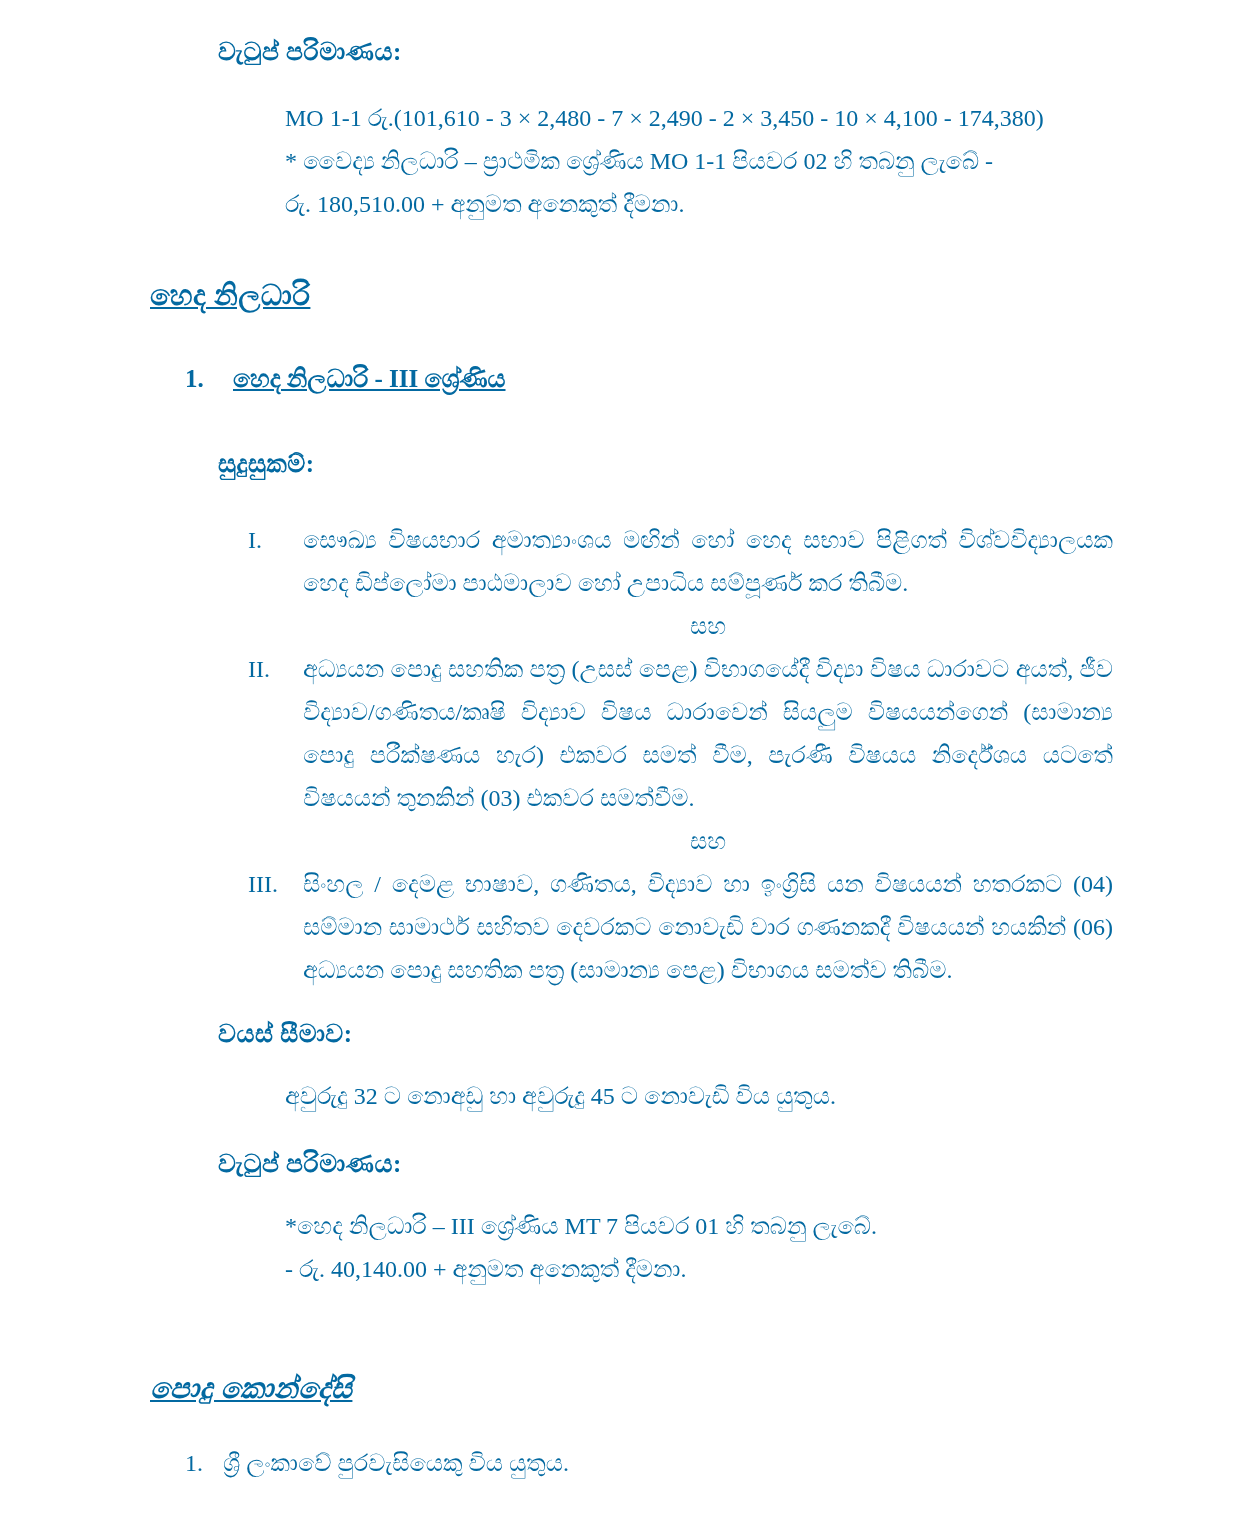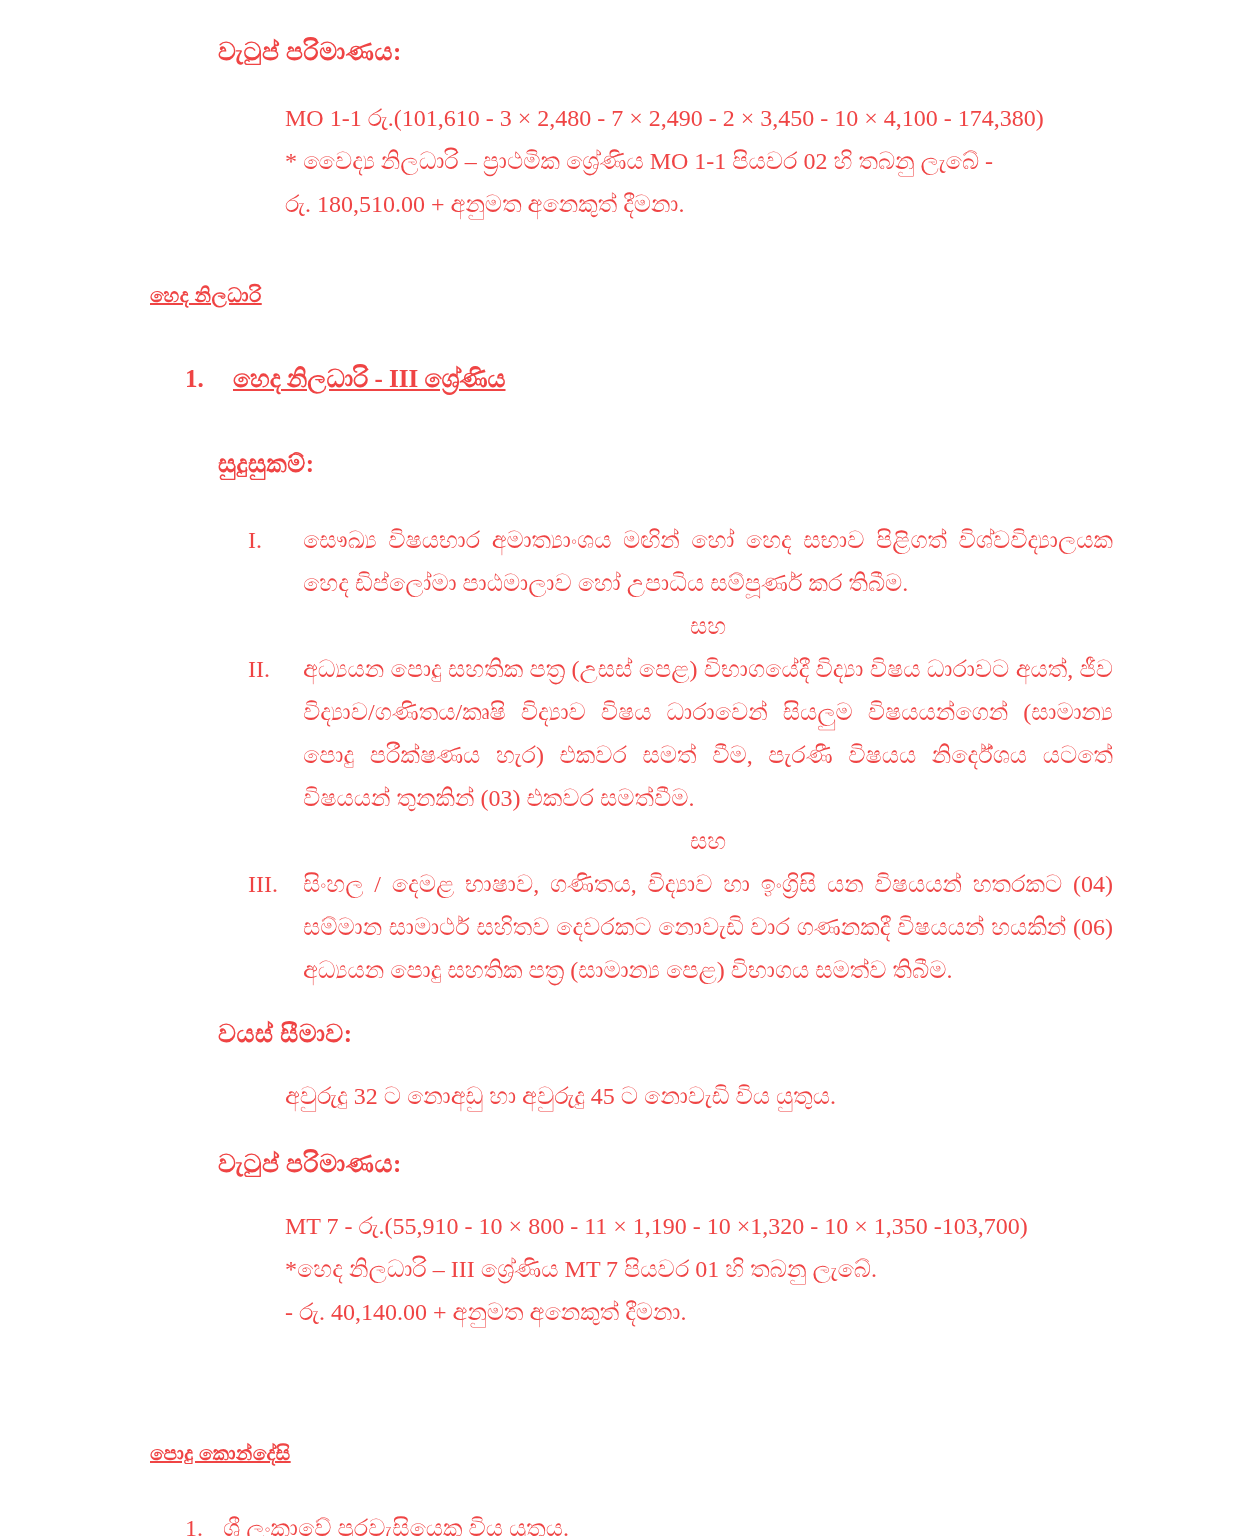--- a/index.html
+++ b/index.html
@@ -6,32 +6,32 @@
     margin: 0;
     padding: 0;
     background: #e8e8e8;
   }
   .page {
     position: relative;
     width: 1241px;
     height: 1536px;
     margin: 0 auto;
     background: #ffffff;
-    color: #ef4444;
+    color: #0369a1;
     font-family: "Liberation Serif", "DejaVu Sans", serif;
     font-size: 24px;
     line-height: 43px;
     overflow: hidden;
   }
   .underline { text-decoration: underline; }
 
   
   .h1-heading {
     margin-left: 150px;
-    font-size: 20px;
+    font-size: 29px;
     font-weight: bold;
     text-decoration: underline;
     letter-spacing: 0.5px;
   }
 
   
   .h2-heading {
     margin-left: 218px;
     font-size: 25px;
     font-weight: bold;
@@ -99,21 +99,21 @@
   .mt-heading-top   { padding-top: 30px; }
   .mt-mo-block      { margin-top: 24px; }
   .mt-nursing-head  { margin-top: 48px; }
   .mt-subnum        { margin-top: 40px; }
   .mt-sudusukam     { margin-top: 42px; }
   .mt-item1         { margin-top: 34px; }
   .mt-age-head      { margin-top: 20px; }
   .mt-age-text      { margin-top: 20px; }
   .mt-sal-head      { margin-top: 24px; }
   .mt-sal-block     { margin-top: 20px; }
-  .mt-gc-head       { margin-top: 98px; }
+  .mt-gc-head       { margin-top: 76px; font-style: italic; }
   .mt-gc1           { margin-top: 32px; }
 </style>
 </head>
 <body>
 
 <div class="page">
 
   <div class="h2-heading mt-heading-top">වැටුප් පරිමාණය:</div>
 
   <div class="para-block mt-mo-block">
@@ -150,21 +150,20 @@
     <span class="item-text">සිංහල / දෙමළ භාෂාව, ගණිතය, විද්‍යාව හා ඉංග්‍රිසි යන විෂයයන් හතරකට (04) සම්මාන සාමාර්ථ සහිතව දෙවරකට නොවැඩි වාර ගණනකදී විෂයයන් හයකින් (06) අධ්‍යයන පොදු සහතික පත්‍ර (සාමාන්‍ය පෙළ) විභාගය සමත්ව තිබීම.</span>
   </div>
 
   <div class="h2-heading mt-age-head">වයස් සීමාව:</div>
 
   <div class="para-block mt-age-text">අවුරුදු 32 ට නොඅඩු හා අවුරුදු 45 ට නොවැඩි විය යුතුය.</div>
 
   <div class="h2-heading mt-sal-head">වැටුප් පරිමාණය:</div>
 
   <div class="para-block mt-sal-block">
-    <div class="para-line">MT 7 - රු.(55,910 - 10 × 800  - 11 × 1,190 - 10 ×1,320 - 10 × 1,350 -103,700)</div>
     <div class="para-just">*හෙද නිලධාරි – III ශ්‍රේණිය MT 7 පියවර 01 හි තබනු ලැබේ.</div>
     <div>- රු. 40,140.00 + අනුමත අනෙකුත් දීමනා.</div>
   </div>
 
   <div class="h1-heading mt-gc-head">පොදු කොන්දේසි</div>
 
   <div class="gc-row mt-gc1">
     <span class="num">1.</span>
     <span class="item-text">ශ්‍රී ලංකාවේ පුරවැසියෙකු විය යුතුය.</span>
   </div>

